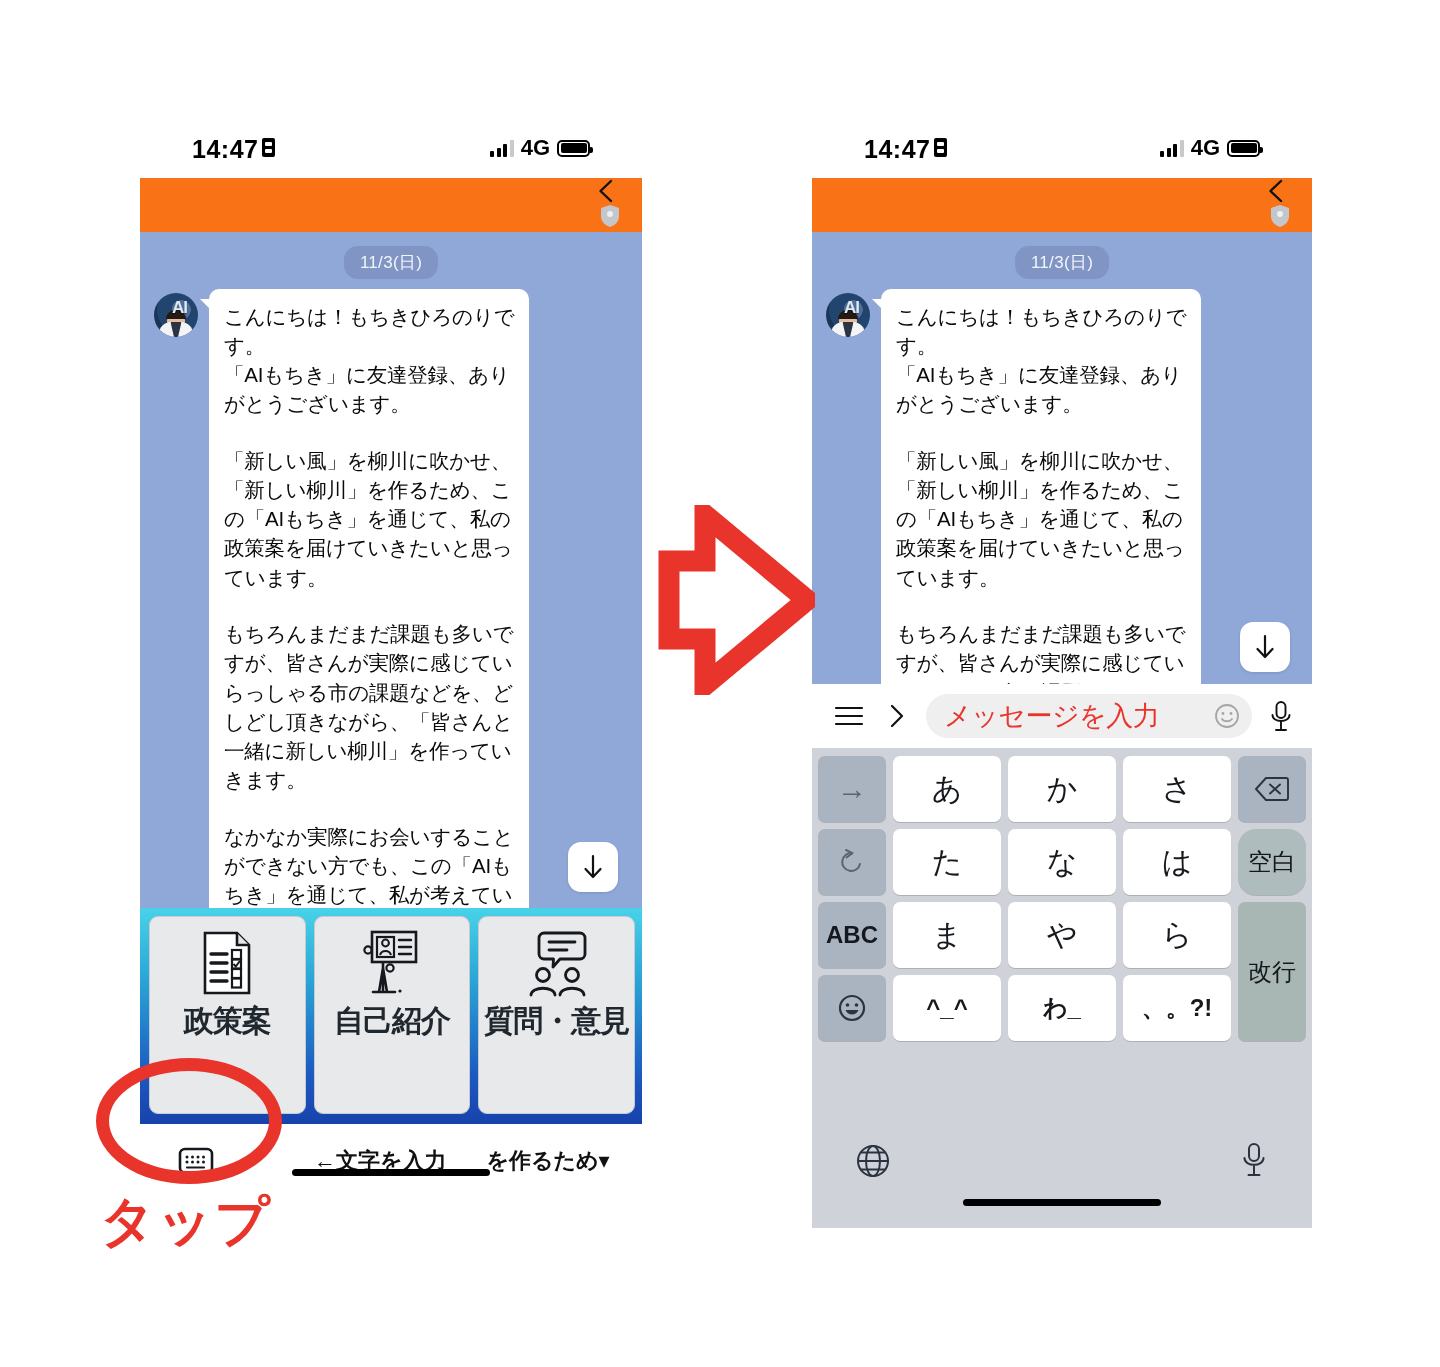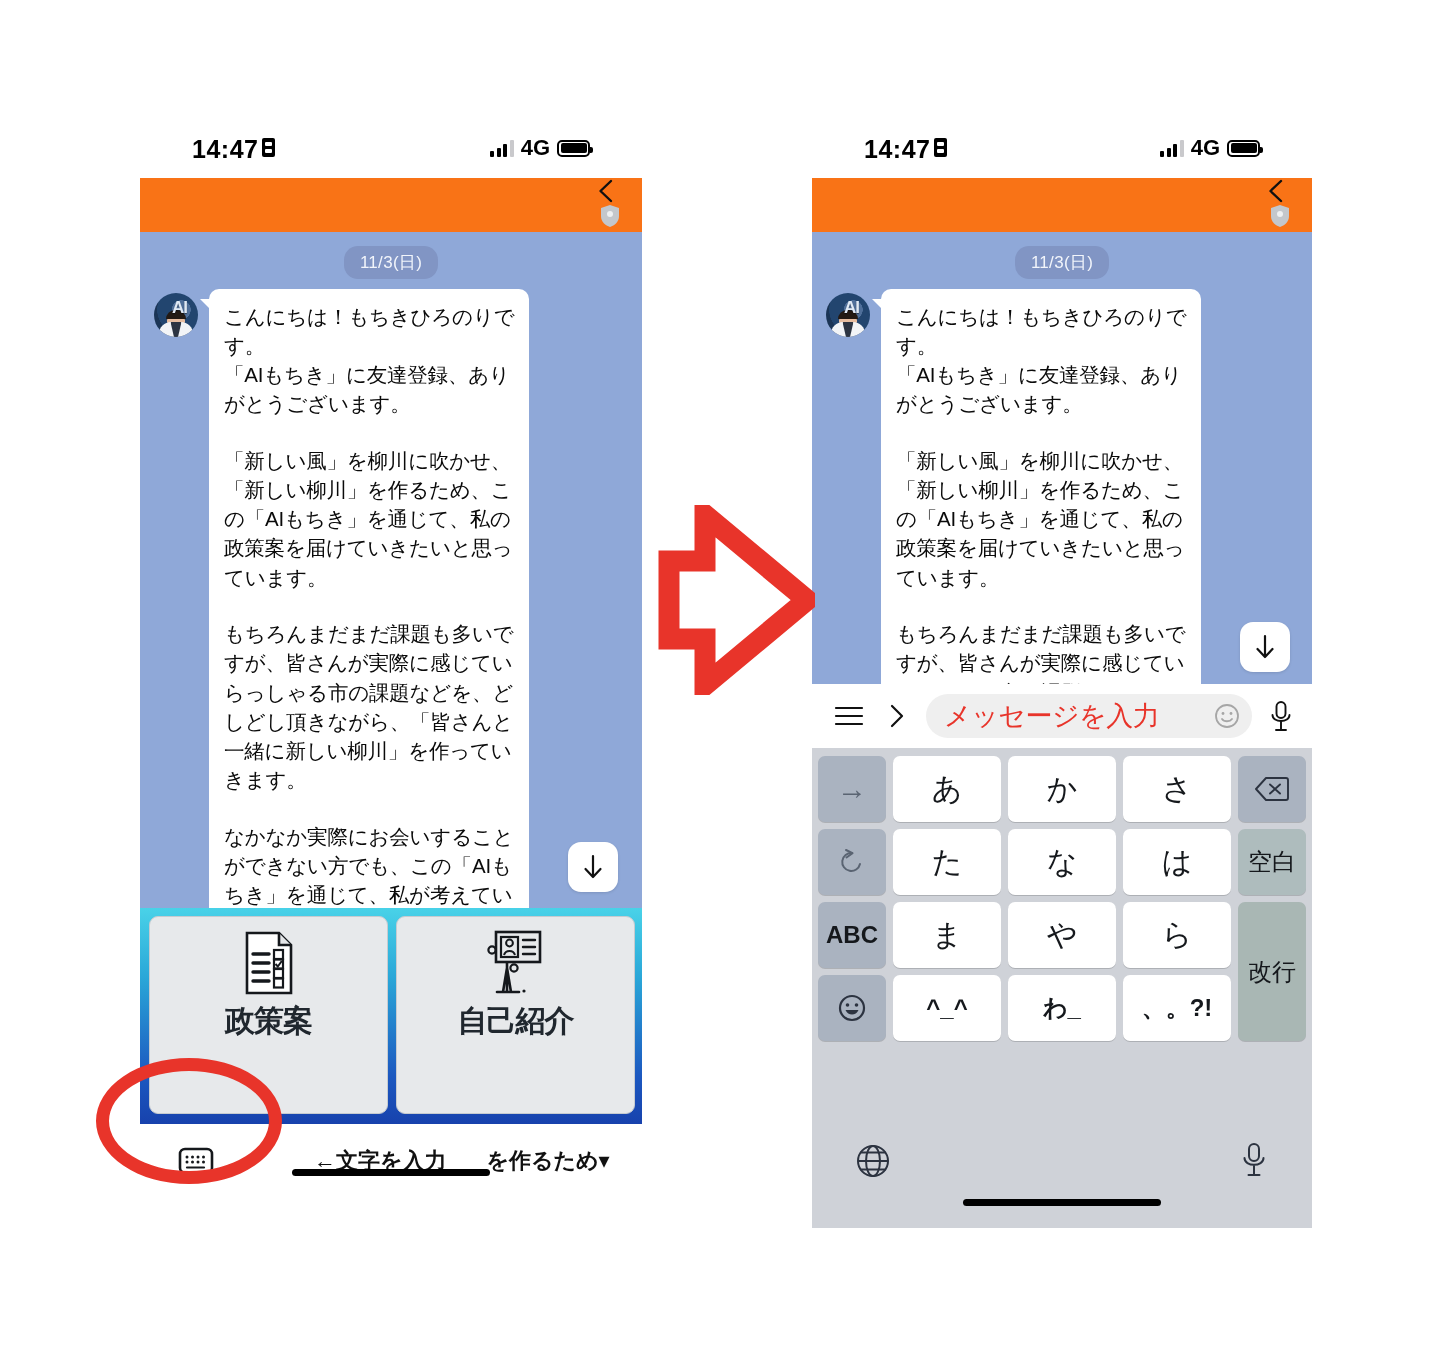--- a/index.html
+++ b/index.html
@@ -193,21 +193,21 @@
     grid-template-columns: 68px 1fr 1fr 1fr 68px;
     grid-template-rows: repeat(4, 66px);
     gap: 7px 7px;
   }
   .key{
     border-radius:7px; display:flex; align-items:center; justify-content:center;
     font-size:30px; color:#15181c; box-shadow: 0 1px 0 rgba(0,0,0,.16);
     background:#fff;
   }
   .key.fn{ background:#aab3c0; }
-  .key.sp{ background:#aebcbd; font-size:24px; }
+  .key.sp{ background:#aebcbd; font-size:24px;border-radius:18px; }
   .key.ret{ background:#a9b7b4; font-size:24px; grid-row: span 2; }
   .key.small{ font-size:24px; font-weight:600;text-align:right;}
   .key.faint{ color:#5a6472; }
   .kb-bottom{
     position:absolute; left:0; right:0; bottom:0; height: 96px;
   }
   .kb-globe{ position:absolute; left: 44px; top: 12px; width:34px; height:34px;}
   .kb-mic2{ position:absolute; right: 44px; top: 10px; width:28px; height:36px;}
   #phone-right .home-indicator{ bottom: 22px; }
 
@@ -325,20 +325,33 @@
             <circle cx="9" cy="22" r="3.6" fill="none" stroke="#15181c" stroke-width="2.2"></circle>
             <circle cx="31" cy="40" r="3.6" fill="none" stroke="#15181c" stroke-width="2.2"></circle>
             <path d="M24 34 V64 M20 64 L24 40 L28 64" fill="none" stroke="#15181c" stroke-width="2.6" stroke-linejoin="round"></path>
             <path d="M14 64 H36" stroke="#15181c" stroke-width="2.6" stroke-linecap="round"></path>
             <circle cx="41" cy="63" r="1.6" fill="#15181c"></circle>
           </svg>
         </div>
         <div class="rm-label">自己紹介</div>
       </div>
 
+      <div class="rm-btn">
+        <div class="rm-icon">
+          <svg width="70" height="68" viewBox="0 0 70 68">
+            <path d="M22 4 H58 A5 5 0 0 1 63 9 V25 A5 5 0 0 1 58 30 H38 L31 38 L31.5 30 H22 A5 5 0 0 1 17 25 V9 A5 5 0 0 1 22 4 Z" fill="none" stroke="#15181c" stroke-width="2.8" stroke-linejoin="round"></path>
+            <path d="M27 13 H53 M27 21 H45" stroke="#15181c" stroke-width="2.8" stroke-linecap="round"></path>
+            <circle cx="21" cy="46" r="6.5" fill="none" stroke="#15181c" stroke-width="2.8"></circle>
+            <path d="M9 66 C9 57 33 57 33 66" fill="none" stroke="#15181c" stroke-width="2.8" stroke-linecap="round"></path>
+            <circle cx="50" cy="46" r="6.5" fill="none" stroke="#15181c" stroke-width="2.8"></circle>
+            <path d="M38 66 C38 57 62 57 62 66" fill="none" stroke="#15181c" stroke-width="2.8" stroke-linecap="round"></path>
+          </svg>
+        </div>
+        <div class="rm-label">質問・意見</div>
+      </div>
     </div>
 
     <div class="toolbar">
       <svg class="kb-icon-box" viewBox="0 0 36 30">
         <rect x="2" y="3" width="32" height="24" rx="5" fill="none" stroke="#15181c" stroke-width="2.6"></rect>
         <circle cx="9" cy="11" r="1.5" fill="#15181c"></circle>
           <circle cx="14.5" cy="11" r="1.5" fill="#15181c"></circle>
         <circle cx="20" cy="11" r="1.5" fill="#15181c"></circle>
           <circle cx="25.5" cy="11" r="1.5" fill="#15181c"></circle>
         <circle cx="9" cy="16" r="1.5" fill="#15181c"></circle>
@@ -498,18 +511,19 @@
             <rect x="9" y="2" width="10" height="17" rx="5" fill="none" stroke="#2c3340" stroke-width="2"></rect>
             <path d="M4.5 16 C4.5 25 23.5 25 23.5 16" fill="none" stroke="#2c3340" stroke-width="2" stroke-linecap="round"></path>
             <path d="M14 24 V33 M8.5 33 H19.5" stroke="#2c3340" stroke-width="2" stroke-linecap="round"></path>
           </svg>
         <div class="home-indicator"></div>
       </div>
     </div>
   </div>
 
   <div class="red-ellipse"></div>
+  <div class="tap-label">タップ</div>
 
   <svg class="big-arrow" width="160" height="190" viewBox="0 0 160 190">
     <path d="M14 56 H50 V10 L152 95 L50 180 V134 H14 Z" fill="none" stroke="#e8342a" stroke-width="21" stroke-linejoin="miter"></path>
   </svg>
 
 </div>
 
 </body></html>

